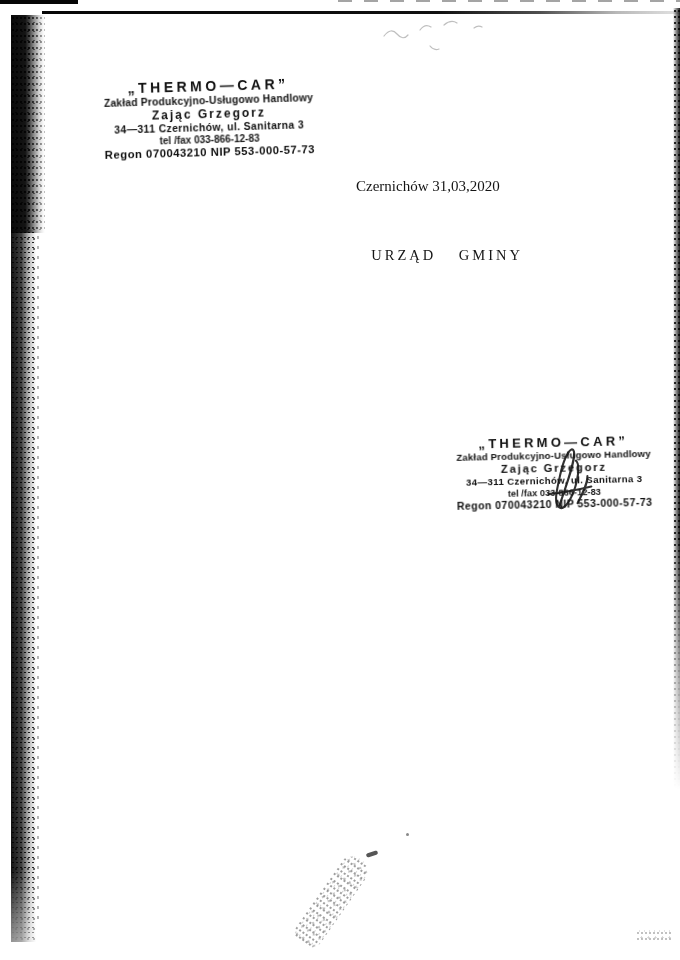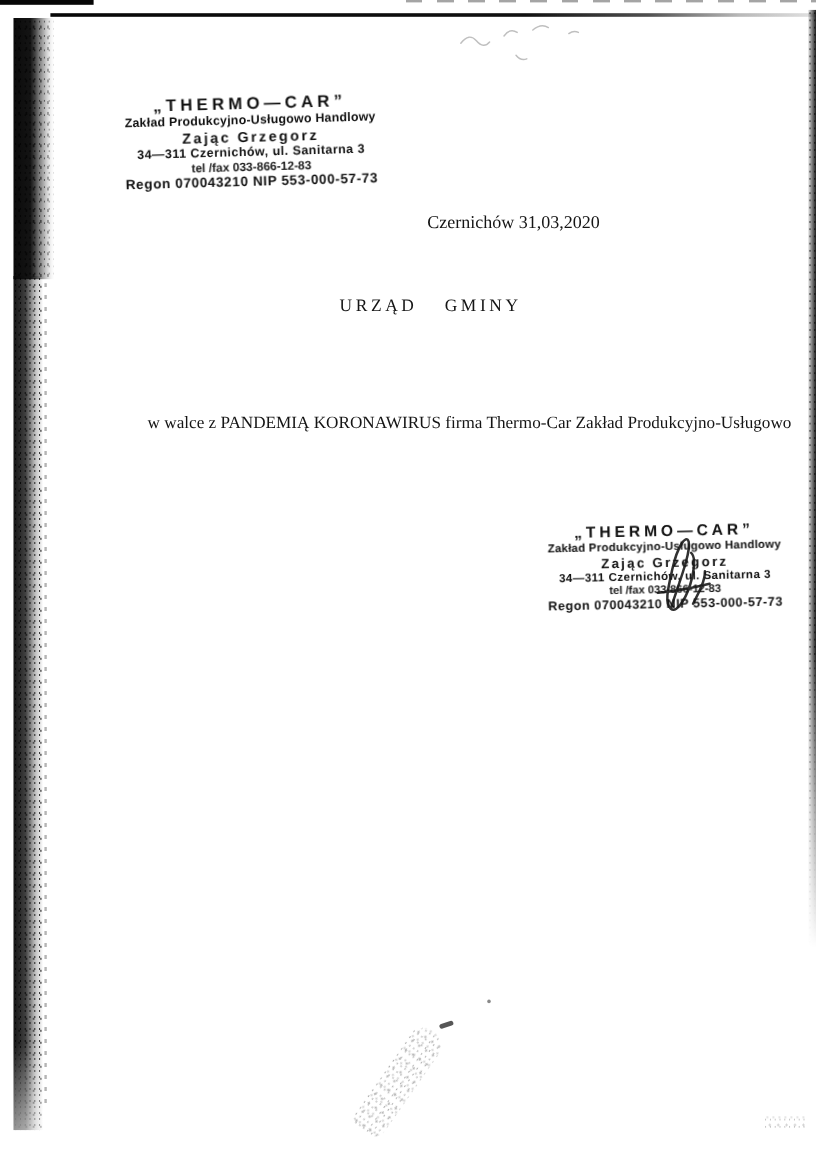--- a/index.html
+++ b/index.html
@@ -62,21 +62,21 @@
   .stamp-bottom{left:450px;top:438px;width:222px;transform:scale(.93) rotate(-1.2deg);transform-origin:top left;}
   .st-company{font-size:14px;letter-spacing:3.5px;line-height:15px;}
   .st-business{font-size:10.3px;line-height:13px;letter-spacing:.2px;}
   .st-owner{font-size:12px;line-height:14px;letter-spacing:2px;}
   .st-address{font-size:10.4px;line-height:13px;letter-spacing:.4px;}
   .st-phone{font-size:10px;line-height:12px;color:#2a2a2a;}
   .st-registry{font-size:11.3px;line-height:13px;letter-spacing:.5px;}
   .signature{position:absolute;left:532px;top:444px;}
   
   .dateline{position:absolute;left:356px;top:178px;font-size:15px;white-space:nowrap;}
-  .recipient{position:absolute;left:283px;top:241px;width:240px;text-align:left;}
+  .recipient{position:absolute;left:283px;top:241px;width:240px;text-align:right;}
   .recipient .r1{font-size:14.5px;letter-spacing:3px;word-spacing:16px;line-height:28px;}
   .recipient .r2{font-size:14.5px;letter-spacing:2.5px;word-spacing:4px;line-height:28px;}
   .body-par{position:absolute;left:123px;top:345px;font-size:14.3px;line-height:17.6px;}
   .body-par .bl{white-space:nowrap;}
   .body-par .bl.indent{padding-left:82px;}
 </style>
 </head>
 <body>
 
 <div class="page">
@@ -111,21 +111,20 @@
     <div class="st-registry">Regon 070043210 NIP 553-000-57-73</div>
   </div>
 
   <div class="dateline">Czernichów 31,03,2020</div>
 
   <div class="recipient">
     <div class="r1">URZĄD GMINY</div>
   </div>
 
   <div class="body-par">
-    <div class="bl">w walce z PANDEMIĄ KORONAWIRUS firma Thermo-Car Zakład Produkcyjno-Usługowo</div>
   </div>
 
   <div class="stamp stamp-bottom">
     <div class="st-company">„THERMO—CAR”</div>
     <div class="st-business">Zakład Produkcyjno-Usługowo Handlowy</div>
     <div class="st-owner">Zając Grzegorz</div>
     <div class="st-address">34—311 Czernichów, ul. Sanitarna 3</div>
     <div class="st-phone">tel /fax 033-866-12-83</div>
     <div class="st-registry">Regon 070043210 NIP 553-000-57-73</div>
   </div>

